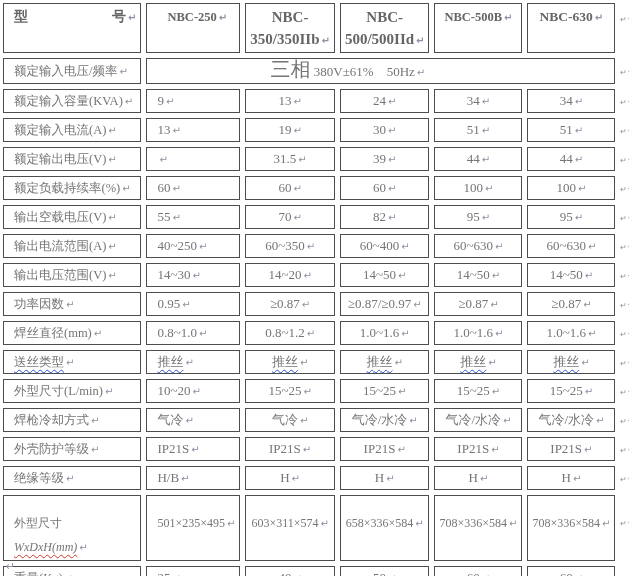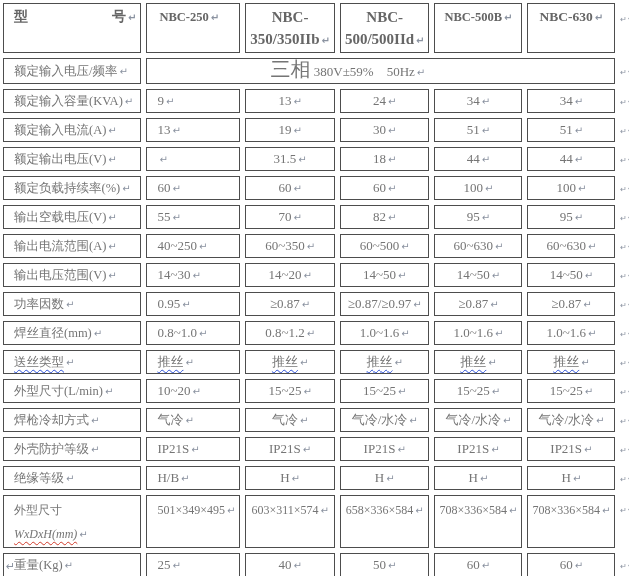--- a/index.html
+++ b/index.html
@@ -31,31 +31,31 @@
     background:var(--bg);
     height:24px;
     line-height:21px;
     font-size:13px;
     padding:0 4px;
     vertical-align:middle;
     overflow:hidden;
     white-space:nowrap;
   }
   tr.header-row td{height:46px;vertical-align:top;line-height:22px;padding-top:2px;}
-  tr.tall-row td{height:44px;vertical-align:top;line-height:24px;padding-top:2px;font-size:12px;}
+  tr.tall-row td{height:44px;vertical-align:top;line-height:24px;padding-top:15px;font-size:12px;}
   td.label{font-size:12.5px;padding-left:10px;text-align:left;}
   td.val{text-align:center;}
   td.val.c0{text-align:left;padding-left:10px;}
   td.marks{
     border:none;background:transparent;overflow:visible;
     padding:0;text-align:left;vertical-align:middle;width:14px;
   }
   tr.header-row td.marks{vertical-align:top;padding-top:4px;}
   td.model{font-weight:bold;color:var(--header-text);text-align:center;white-space:pre-line;}
-  td.model.c0{text-align:left;padding-left:12px;font-size:12.5px;margin-left:33px;}
+  td.model.c0{text-align:center;padding-left:12px;font-size:12.5px;margin-left:33px;}
   td.model.c1,td.model.c2{font-size:15px;text-align:center;}
   td.model.c3{font-size:12.5px;}
   td.model.c4{font-size:13.5px;text-align:center;}
   td.head-label{font-weight:bold;font-size:14px;color:var(--header-text);}
   .hl-wrap{display:inline-flex;width:112px;justify-content:space-between;}
   td.span-val{text-align:center;padding-right:70px;}
   .sv-cn{font-size:20px;}
   .sv-rest{font-size:13px;white-space:pre;}
   .pilcrow{
     color:var(--mark);font-size:10px;margin-left:2px;
@@ -90,21 +90,21 @@
         <td class="model c1"><span>NBC-
 350/350IIb</span><span class="pilcrow">↵</span></td>
         <td class="model c2"><span>NBC-
 500/500IId</span><span class="pilcrow">↵</span></td>
         <td class="model c3"><span>NBC-500B</span><span class="pilcrow">↵</span></td>
         <td class="model c4"><span>NBC-630</span><span class="pilcrow">↵</span></td>
         <td class="marks"><span class="m-small">↵</span><span class="m-big">↵</span></td>
       </tr>
       <tr>
         <td class="label"><span>额定输入电压/频率</span><span class="pilcrow">↵</span></td>
-        <td class="span-val" colspan="5"><span class="sv-cn">三相</span><span class="sv-rest"> 380V±59%    50Hz</span><span class="pilcrow">↵</span></td>
+        <td class="span-val" colspan="5"><span class="sv-cn">三相</span><span class="sv-rest"> 380V±61%    50Hz</span><span class="pilcrow">↵</span></td>
         <td class="marks"><span class="m-small">↵</span><span class="m-big">↵</span></td>
       </tr>
       <tr>
         <td class="label"><span>额定输入容量(KVA)</span><span class="pilcrow">↵</span></td>
         <td class="val c0"><span>9</span><span class="pilcrow">↵</span></td>
         <td class="val c1"><span>13</span><span class="pilcrow">↵</span></td>
         <td class="val c2"><span>24</span><span class="pilcrow">↵</span></td>
         <td class="val c3"><span>34</span><span class="pilcrow">↵</span></td>
         <td class="val c4"><span>34</span><span class="pilcrow">↵</span></td>
         <td class="marks"><span class="m-small">↵</span><span class="m-big">↵</span></td>
@@ -115,21 +115,21 @@
         <td class="val c1"><span>19</span><span class="pilcrow">↵</span></td>
         <td class="val c2"><span>30</span><span class="pilcrow">↵</span></td>
         <td class="val c3"><span>51</span><span class="pilcrow">↵</span></td>
         <td class="val c4"><span>51</span><span class="pilcrow">↵</span></td>
         <td class="marks"><span class="m-small">↵</span><span class="m-big">↵</span></td>
       </tr>
       <tr>
         <td class="label"><span>额定输出电压(V)</span><span class="pilcrow">↵</span></td>
         <td class="val c0"><span class="pilcrow">↵</span></td>
         <td class="val c1"><span>31.5</span><span class="pilcrow">↵</span></td>
-        <td class="val c2"><span>18</span><span class="pilcrow">↵</span></td>
+        <td class="val c2"><span>39</span><span class="pilcrow">↵</span></td>
         <td class="val c3"><span>44</span><span class="pilcrow">↵</span></td>
         <td class="val c4"><span>44</span><span class="pilcrow">↵</span></td>
         <td class="marks"><span class="m-small">↵</span><span class="m-big">↵</span></td>
       </tr>
       <tr>
         <td class="label"><span>额定负载持续率(%)</span><span class="pilcrow">↵</span></td>
         <td class="val c0"><span>60</span><span class="pilcrow">↵</span></td>
         <td class="val c1"><span>60</span><span class="pilcrow">↵</span></td>
         <td class="val c2"><span>60</span><span class="pilcrow">↵</span></td>
         <td class="val c3"><span>100</span><span class="pilcrow">↵</span></td>
@@ -142,21 +142,21 @@
         <td class="val c1"><span>70</span><span class="pilcrow">↵</span></td>
         <td class="val c2"><span>82</span><span class="pilcrow">↵</span></td>
         <td class="val c3"><span>95</span><span class="pilcrow">↵</span></td>
         <td class="val c4"><span>95</span><span class="pilcrow">↵</span></td>
         <td class="marks"><span class="m-small">↵</span><span class="m-big">↵</span></td>
       </tr>
       <tr>
         <td class="label"><span>输出电流范围(A)</span><span class="pilcrow">↵</span></td>
         <td class="val c0"><span>40~250</span><span class="pilcrow">↵</span></td>
         <td class="val c1"><span>60~350</span><span class="pilcrow">↵</span></td>
-        <td class="val c2"><span>60~500</span><span class="pilcrow">↵</span></td>
+        <td class="val c2"><span>60~400</span><span class="pilcrow">↵</span></td>
         <td class="val c3"><span>60~630</span><span class="pilcrow">↵</span></td>
         <td class="val c4"><span>60~630</span><span class="pilcrow">↵</span></td>
         <td class="marks"><span class="m-small">↵</span><span class="m-big">↵</span></td>
       </tr>
       <tr>
         <td class="label"><span>输出电压范围(V)</span><span class="pilcrow">↵</span></td>
         <td class="val c0"><span>14~30</span><span class="pilcrow">↵</span></td>
         <td class="val c1"><span>14~20</span><span class="pilcrow">↵</span></td>
         <td class="val c2"><span>14~50</span><span class="pilcrow">↵</span></td>
         <td class="val c3"><span>14~50</span><span class="pilcrow">↵</span></td>
@@ -221,21 +221,21 @@
         <td class="label"><span>绝缘等级</span><span class="pilcrow">↵</span></td>
         <td class="val c0"><span>H/B</span><span class="pilcrow">↵</span></td>
         <td class="val c1"><span>H</span><span class="pilcrow">↵</span></td>
         <td class="val c2"><span>H</span><span class="pilcrow">↵</span></td>
         <td class="val c3"><span>H</span><span class="pilcrow">↵</span></td>
         <td class="val c4"><span>H</span><span class="pilcrow">↵</span></td>
         <td class="marks"><span class="m-small">↵</span><span class="m-big">↵</span></td>
       </tr>
       <tr class="tall-row">
         <td class="label"><span>外型尺寸</span><br><span class="sq-red">WxDxH(mm)</span><span class="pilcrow">↵</span></td>
-        <td class="val c0"><span>501×349×495</span><span class="pilcrow">↵</span></td>
+        <td class="val c0"><span>501×235×495</span><span class="pilcrow">↵</span></td>
         <td class="val c1"><span>603×311×574</span><span class="pilcrow">↵</span></td>
         <td class="val c2"><span>658×336×584</span><span class="pilcrow">↵</span></td>
         <td class="val c3"><span>708×336×584</span><span class="pilcrow">↵</span></td>
         <td class="val c4"><span>708×336×584</span><span class="pilcrow">↵</span></td>
         <td class="marks"><span class="m-small">↵</span><span class="m-big">↵</span></td>
       </tr>
       <tr>
         <td class="label"><span>重量(Kg)</span><span class="pilcrow">↵</span></td>
         <td class="val c0"><span>25</span><span class="pilcrow">↵</span></td>
         <td class="val c1"><span>40</span><span class="pilcrow">↵</span></td>

